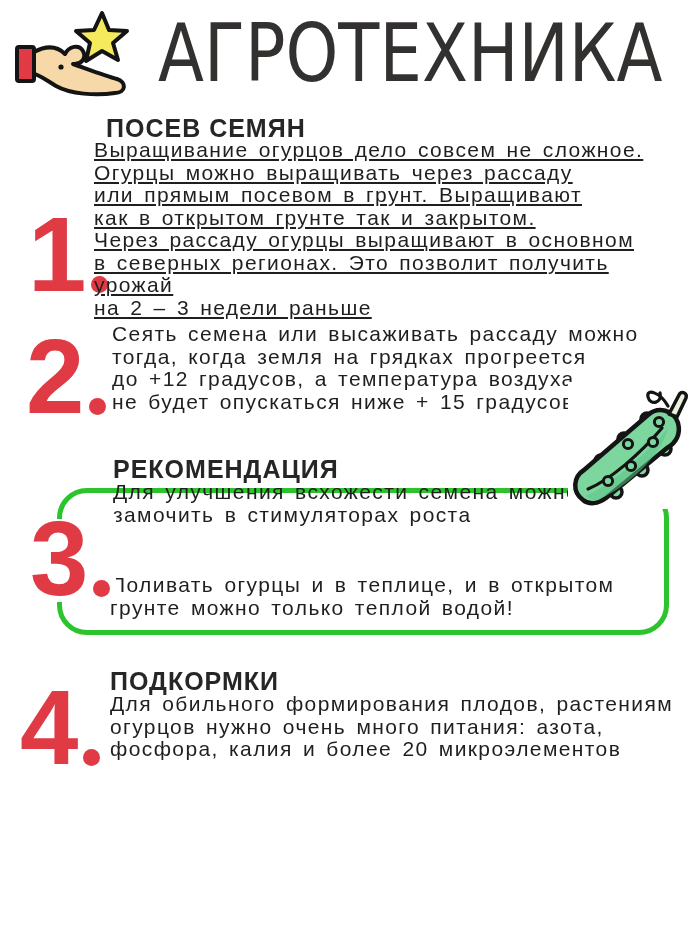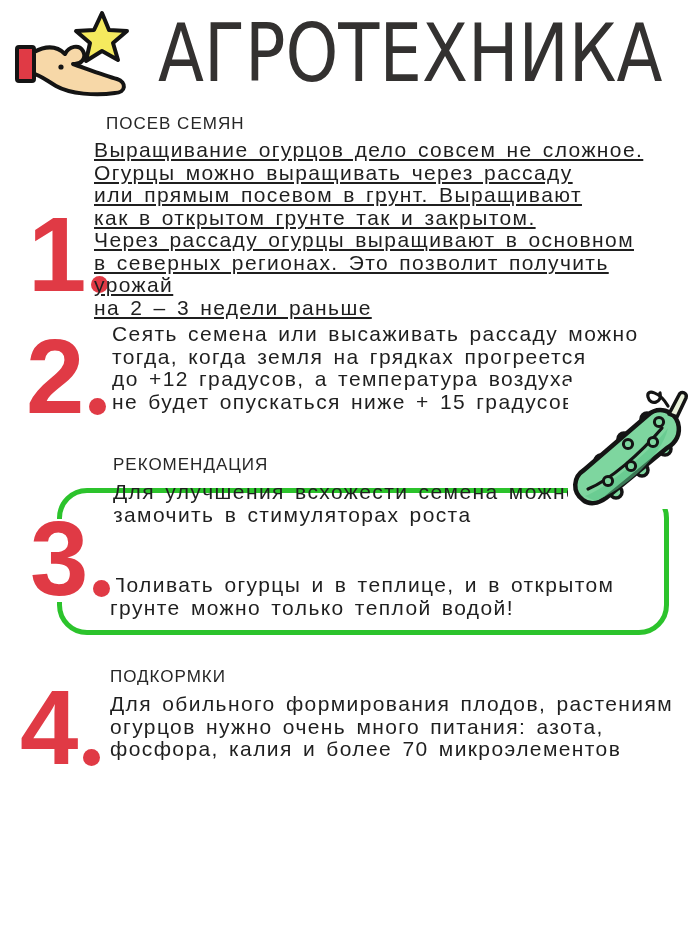--- a/index.html
+++ b/index.html
@@ -41,25 +41,25 @@
     background:#E03A45;
     margin-left:5px;margin-bottom:1px;
   }
   .num-1{left:28px;top:217px;}
   .num-2{left:26px;top:339px;}
   .num-3{left:24px;top:519px;background:#ffffff;padding:2px 6px 4px 6px;z-index:3;}
   .num-4{left:20px;top:690px;}
 
   
   .sec-heading{
-    font-size:17px;
+    font-size:25px;
     letter-spacing:1px;
     color:#262626;
     white-space:nowrap;
-    font-weight:400;
+    font-weight:700;
   }
   .body-text{
     font-size:21px;
     line-height:22.5px;
     letter-spacing:1.4px;
     word-spacing:3px;
     color:#1f1f1f;
     white-space:pre-line;
   }
   .h-sowing{left:106px;top:114px;}
@@ -174,13 +174,13 @@
   </svg>
 </div>
 
 <div class="abs bignum num-4">
   <span class="digit">4</span>
   <span class="dot"></span>
 </div>
 <div class="abs sec-heading h-feeding">ПОДКОРМКИ</div>
 <div class="abs body-text b-feeding">Для обильного формирования плодов, растениям
 огурцов нужно очень много питания: азота,
-фосфора, калия и более 70 микроэлементов</div>
+фосфора, калия и более 20 микроэлементов</div>
 
 </body></html>

